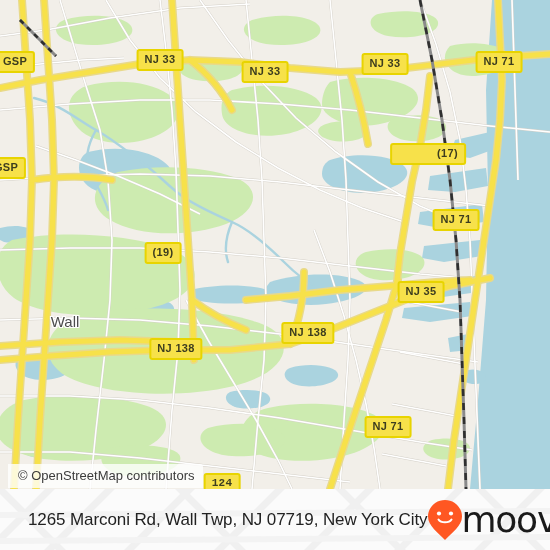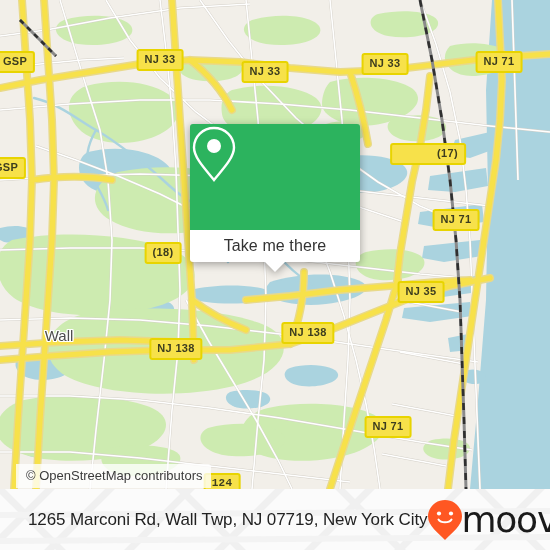--- a/index.html
+++ b/index.html
@@ -58,21 +58,21 @@
   #callout-tail{
     position:absolute;left:50%;bottom:-10px;margin-left:-11px;
     width:0;height:0;
     border-left:11px solid transparent;
     border-right:11px solid transparent;
     border-top:11px solid #fff;
   }
 
   
   #attribution{
-    position:absolute;left:16px;top:464px;
+    position:absolute;left:8px;top:464px;
     background:rgba(255,255,255,.78);
     padding:4px 8px 5px 10px;
     font-size:13px;color:#3b3b3b;
     border-radius:0 3px 0 0;
   }
 
   
   #footer{
     position:absolute;left:0;top:489px;width:550px;height:61px;
     background:#fbfbfb;overflow:hidden;
@@ -273,44 +273,32 @@
 
     <div id="shield-layer">
         <div class="shield" style="left: 15px; top: 62px;">GSP</div>
         <div class="shield" style="left: 160px; top: 60px;">NJ 33</div>
         <div class="shield" style="left: 265px; top: 72px;">NJ 33</div>
         <div class="shield" style="left: 385px; top: 64px;">NJ 33</div>
         <div class="shield" style="left: 499px; top: 62px;">NJ 71</div>
         <div class="shield" style="left: 6px; top: 168px;">GSP</div>
         <div class="shield" style="left: 428px; top: 154px; padding-left: 45px;">(17)</div>
         <div class="shield" style="left: 456px; top: 220px;">NJ 71</div>
-        <div class="shield" style="left: 163px; top: 253px;">(18)</div>
+        <div class="shield" style="left: 163px; top: 253px;">(19)</div>
         <div class="shield" style="left: 421px; top: 292px;">NJ 35</div>
         <div class="shield" style="left: 308px; top: 333px;">NJ 138</div>
         <div class="shield" style="left: 176px; top: 349px;">NJ 138</div>
         <div class="shield" style="left: 388px; top: 427px;">NJ 71</div>
         <div class="shield" style="left: 222px; top: 484px; font-family: Liberation Mono, monospace;">124</div>
       </div>
 
     <div id="place-layer">
-        <div class="placelabel" style="left: 59px; top: 321px; margin-top: 14px;">Wall</div>
+        <div class="placelabel" style="left: 65px; top: 321px;">Wall</div>
       </div>
 
-    <div id="callout">
-      <div id="callout-green">
-        <svg width="48" height="60" viewBox="0 0 48 60">
-          <path d="M24 4 C13 4 4 12.5 4 23.5 C4 34 16 46 24 56 C32 46 44 34 44 23.5 C44 12.5 35 4 24 4 Z" fill="none" stroke="#ffffff" stroke-width="2.4"></path>
-          <circle cx="24" cy="22" r="7" fill="#ffffff"></circle>
-        </svg>
-      </div>
-      <div id="callout-white">
-        <span id="callout-label">Take me there</span>
-        <span id="callout-tail"></span>
-      </div>
-    </div>
 
     <div id="attribution">© OpenStreetMap contributors</div>
   </div>
 
   <div id="footer">
     <svg id="footer-watermark" width="550" height="61" viewBox="0 0 550 61">
       <rect x="0" y="0" width="550" height="61" fill="#fbfbfb"></rect>
       <g stroke="#f0f0f0" stroke-width="7" fill="none">
         <path d="M-20 70 L60 -10"></path>
         <path d="M40 70 L120 -10"></path>

